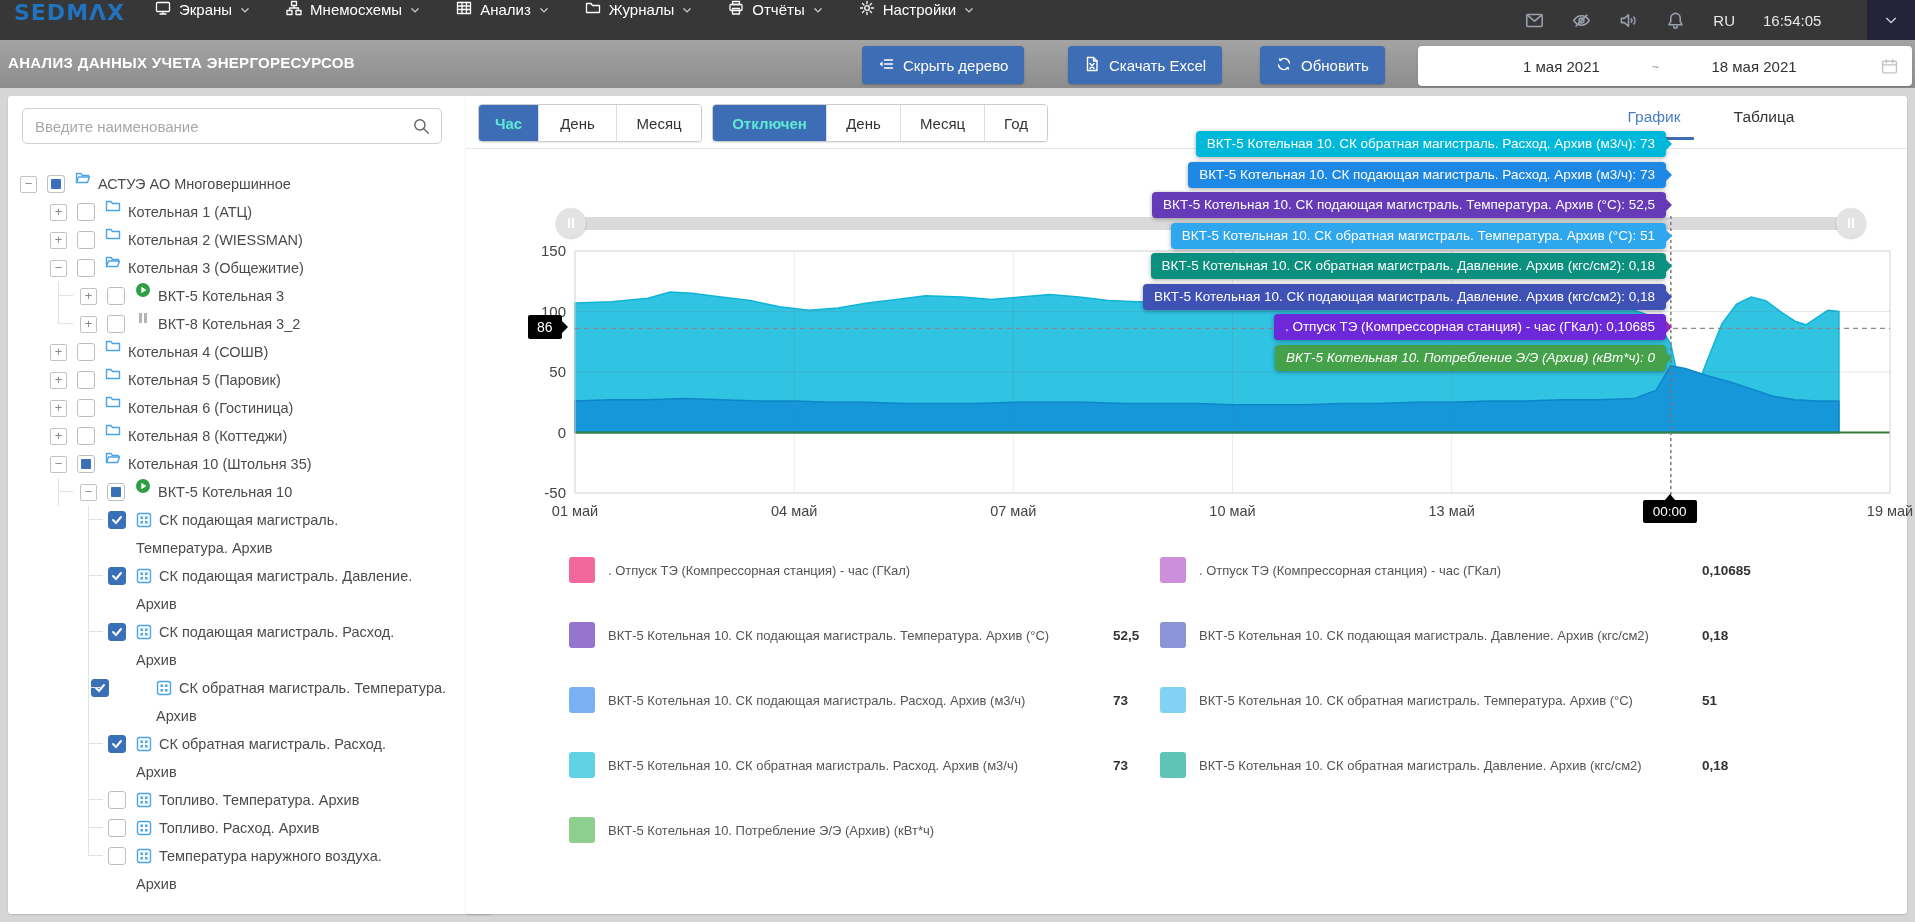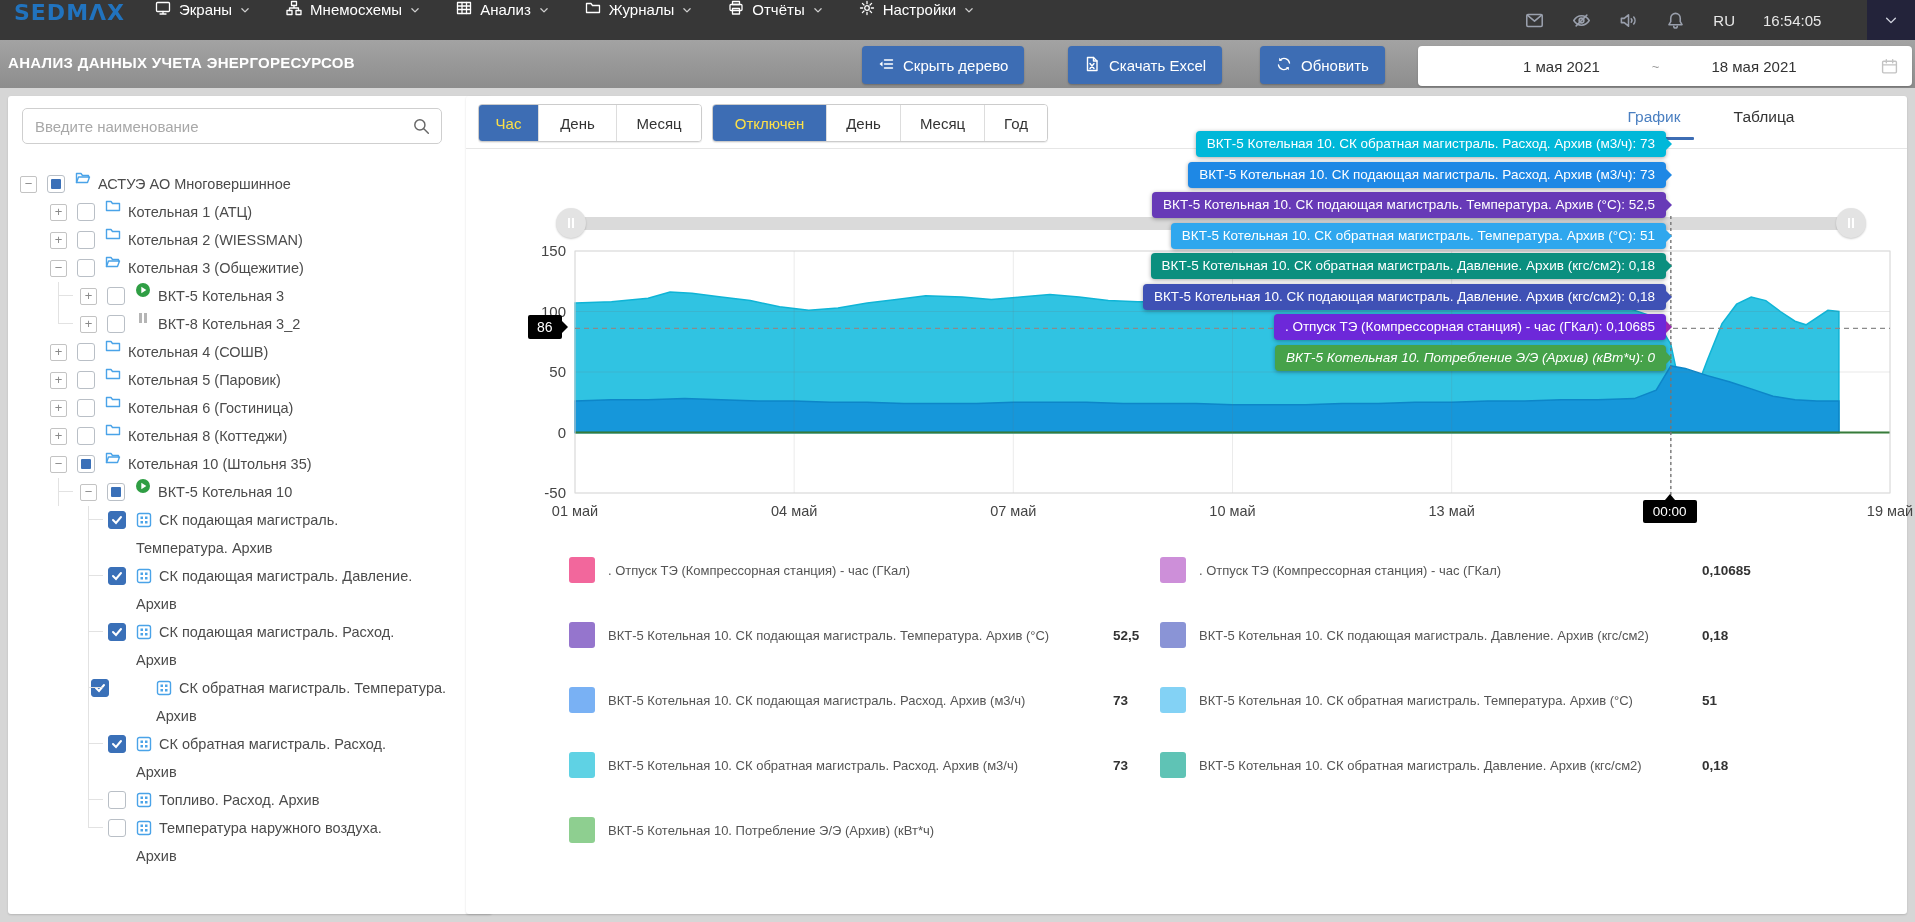--- a/index.html
+++ b/index.html
@@ -73,21 +73,21 @@
 
   
   .chart-panel { position:absolute; left:466px; top:96px; width:1441px; height:818px;
                  background:#fff; border-radius:3px; box-shadow:0 1px 2px rgba(0,0,0,.15); }
   .tab-sep { position:absolute; left:0; top:52px; width:1441px; height:1px; background:#e6e6e6; }
   .btn-group { position:absolute; top:8px; display:flex; border:1px solid #ccc; border-radius:4px;
                overflow:hidden; background:#fff; box-shadow:0 1px 1px rgba(0,0,0,.08); }
   .bg-btn { height:36px; border:none; background:#fff; color:#333; font-size:15px; padding:0 4px;
             font-family:inherit; cursor:pointer; border-right:1px solid #ddd; }
   .bg-btn:last-child { border-right:none; }
-  .bg-btn.active { background:#3d6db4; color:#fde047; }
+  .bg-btn.active { background:#3d6db4; color:#5eead4;font-weight:bold; }
   .view-tabs { position:absolute; top:12px; left:1140px; display:flex; gap:14px; }
   .view-tab { width:96px; text-align:center; font-size:15.5px; color:#333; padding-bottom:14px;
               cursor:pointer; position:relative; }
   .view-tab.active { color:#4a7fc1; }
   .view-tab.active::after { content:""; position:absolute; left:8px; right:8px; bottom:0;
               height:3px; background:#3d6db4; border-radius:1px; }
 
   .slider-track { position:absolute; left:105px; top:121px; width:1282px; height:13px;
                   background:#dadada; border-radius:7px; cursor:pointer; }
   .shandle { position:absolute; width:30px; height:30px; border-radius:50%; background:#e3e3e3;
@@ -480,20 +480,31 @@
             </svg>
           </span>
           <span class="leafbody"><span class="ticon"><svg width="16" height="16" viewBox="0 0 16 16" fill="none" style="color:#4aa3e8" stroke="currentColor" stroke-width="1.4" stroke-linecap="round" stroke-linejoin="round">
                 <rect x="1.5" y="1.5" width="13" height="13" rx="2"></rect>
                 <rect x="4.5" y="4.5" width="2.5" height="2.5" fill="currentColor" stroke="none"></rect>
                 <rect x="9" y="4.5" width="2.5" height="2.5" fill="currentColor" stroke="none"></rect>
                 <rect x="4.5" y="9" width="2.5" height="2.5" fill="currentColor" stroke="none"></rect>
                 <rect x="9" y="9" width="2.5" height="2.5" fill="currentColor" stroke="none"></rect>
               </svg></span><span>СК обратная магистраль. Расход.
 Архив</span></span>
+        </div>
+        <div class="trow" style="padding-left: 100px;">
+          <span class="conn" style="left:80px"></span>
+          <span class="cb empty"></span>
+          <span class="leafbody"><span class="ticon"><svg width="16" height="16" viewBox="0 0 16 16" fill="none" style="color:#4aa3e8" stroke="currentColor" stroke-width="1.4" stroke-linecap="round" stroke-linejoin="round">
+                <rect x="1.5" y="1.5" width="13" height="13" rx="2"></rect>
+                <rect x="4.5" y="4.5" width="2.5" height="2.5" fill="currentColor" stroke="none"></rect>
+                <rect x="9" y="4.5" width="2.5" height="2.5" fill="currentColor" stroke="none"></rect>
+                <rect x="4.5" y="9" width="2.5" height="2.5" fill="currentColor" stroke="none"></rect>
+                <rect x="9" y="9" width="2.5" height="2.5" fill="currentColor" stroke="none"></rect>
+              </svg></span><span>Топливо. Температура. Архив</span></span>
         </div>
         <div class="trow" style="padding-left: 100px;">
           <span class="conn" style="left:80px"></span>
           <span class="cb empty"></span>
           <span class="leafbody"><span class="ticon"><svg width="16" height="16" viewBox="0 0 16 16" fill="none" style="color:#4aa3e8" stroke="currentColor" stroke-width="1.4" stroke-linecap="round" stroke-linejoin="round">
                 <rect x="1.5" y="1.5" width="13" height="13" rx="2"></rect>
                 <rect x="4.5" y="4.5" width="2.5" height="2.5" fill="currentColor" stroke="none"></rect>
                 <rect x="9" y="4.5" width="2.5" height="2.5" fill="currentColor" stroke="none"></rect>
                 <rect x="4.5" y="9" width="2.5" height="2.5" fill="currentColor" stroke="none"></rect>
                 <rect x="9" y="9" width="2.5" height="2.5" fill="currentColor" stroke="none"></rect>

